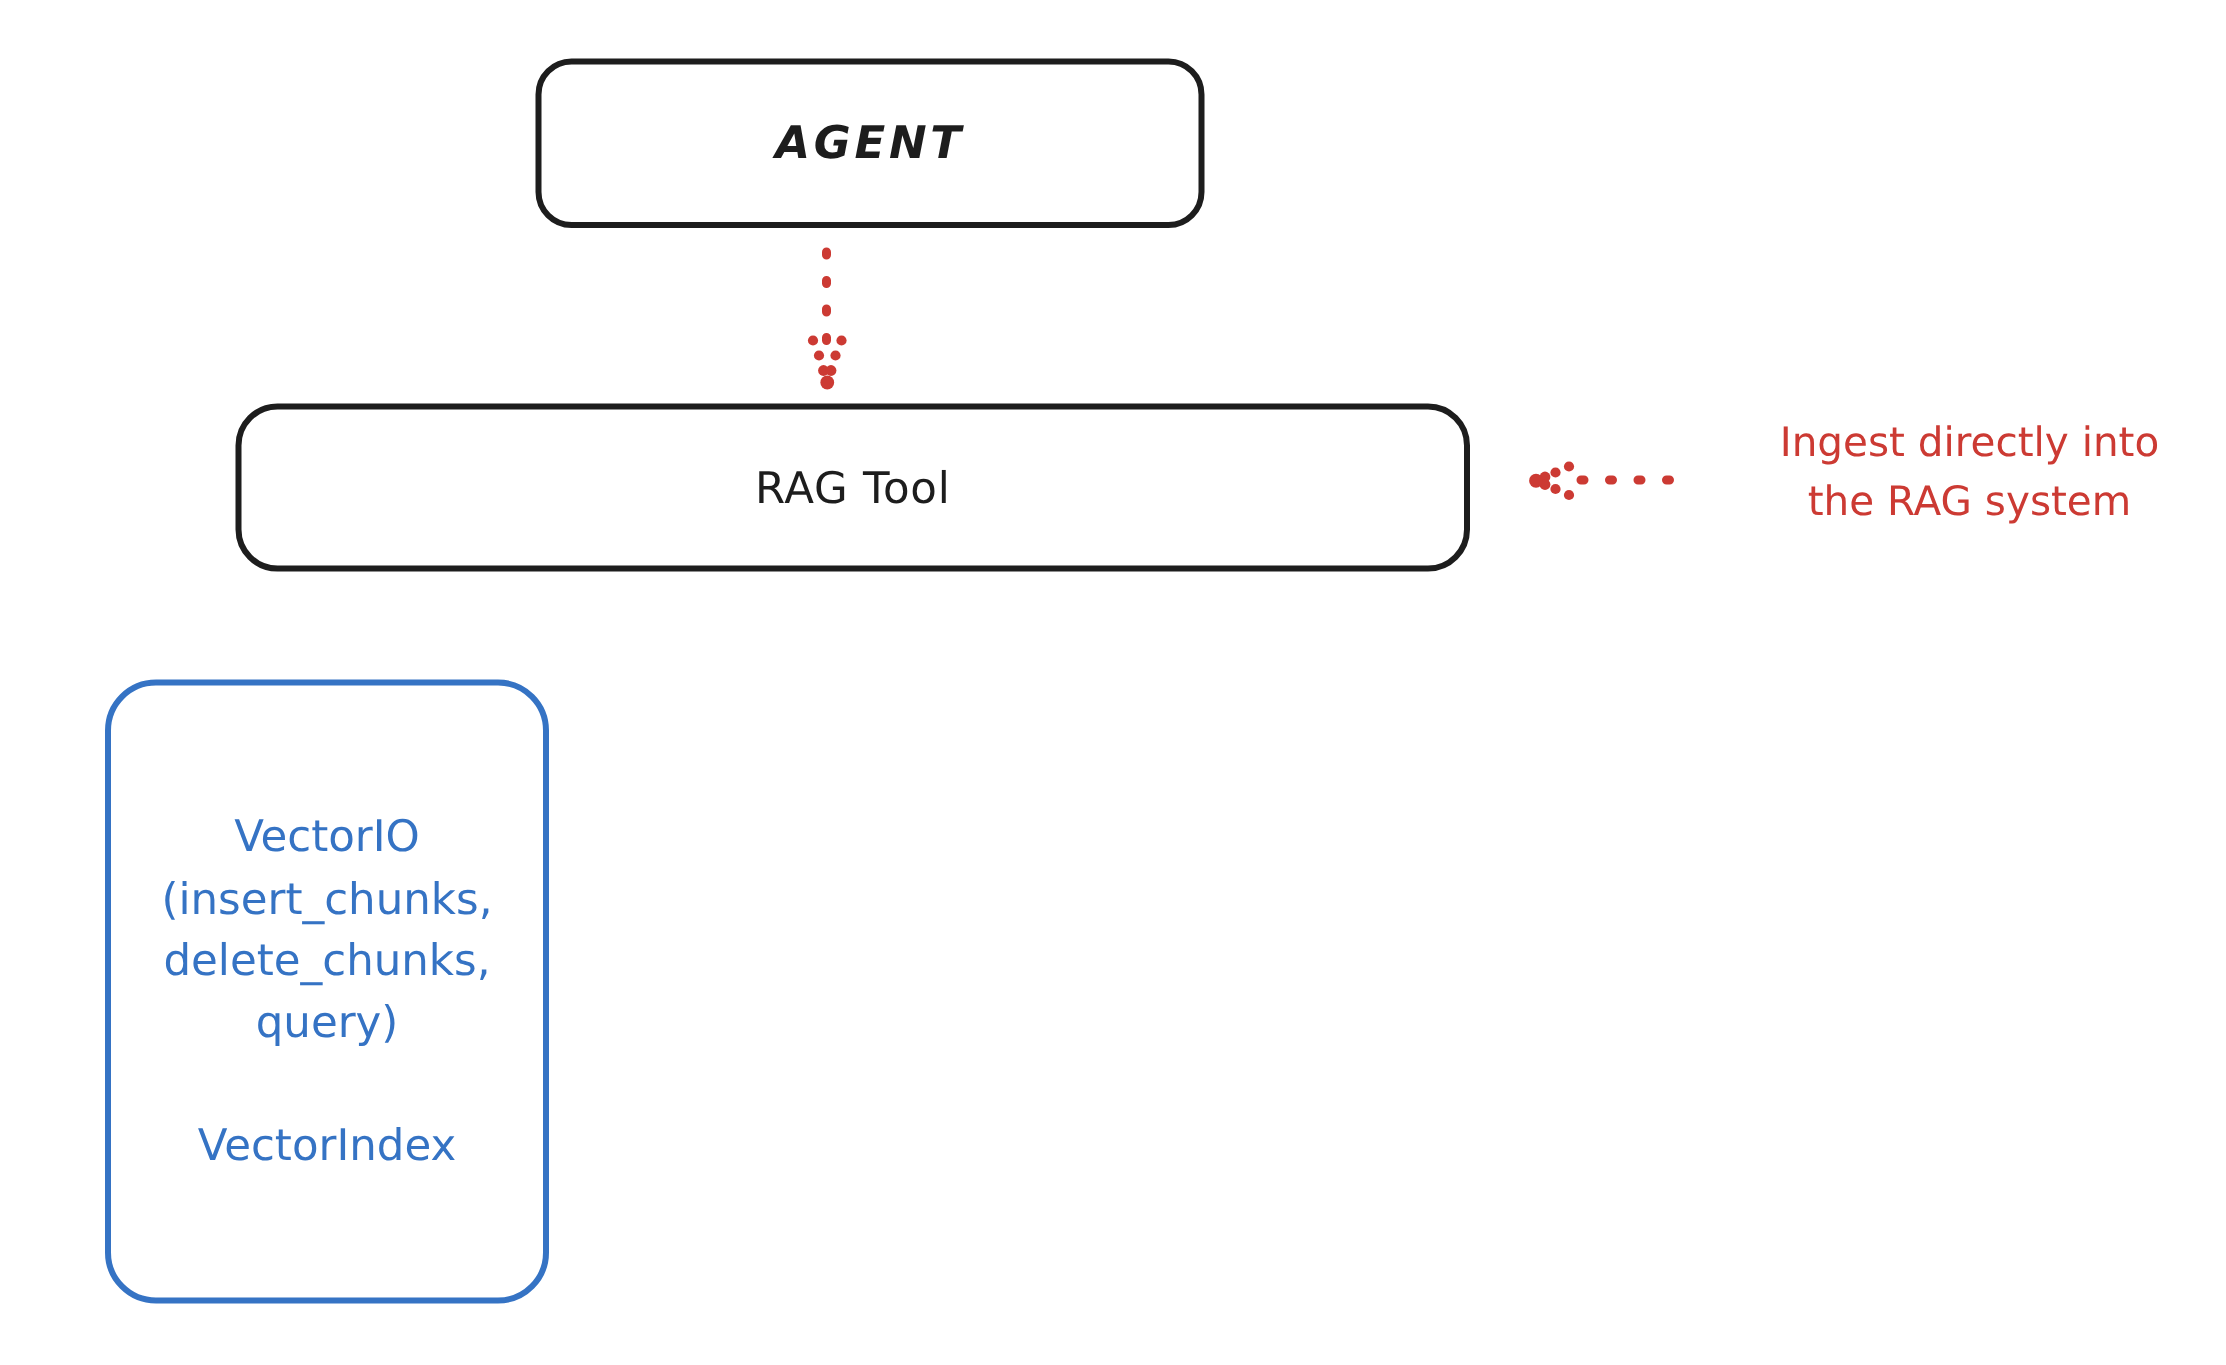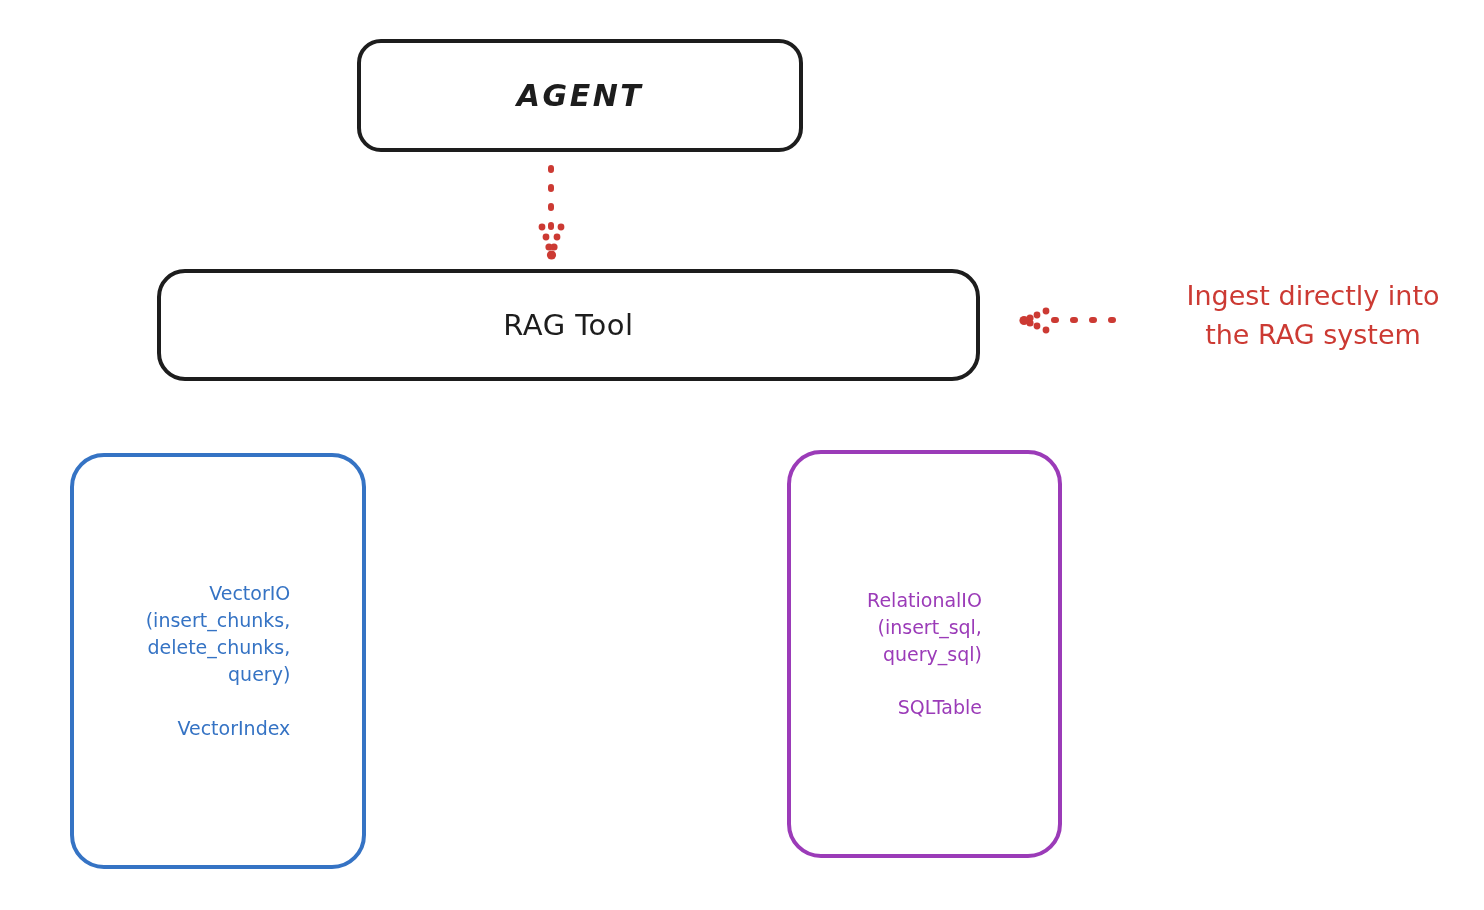--- a/index.html
+++ b/index.html
@@ -89,24 +89,23 @@
     left: 787px;
     top: 450px;
     width: 275px;
     height: 408px;
     border: 4px solid #9b3bb8;
     border-radius: 34px;
   }
   #relationalio-node .node-label { color: #9b3bb8; }
 
   .provider .node-label {
-    font-size: 19px;
+    font-size: 29px;
     font-weight: 400;
     line-height: 1.42;
-    text-align: right;
   }
 
   
   #arrow-layer {
     position: absolute;
     left: 0;
     top: 0;
     width: 1484px;
     height: 910px;
     pointer-events: none;
@@ -167,24 +166,17 @@
   <div class="node provider" id="vectorio-node">
     <div class="node-label">VectorIO
 (insert_chunks,
 delete_chunks,
 query)
 
 VectorIndex</div>
   </div>
 
 
-  <div class="node provider" id="relationalio-node">
-    <div class="node-label">RelationalIO
-(insert_sql,
-query_sql)
-
-SQLTable</div>
-  </div>
 
   <div id="ingest-annotation">Ingest directly into
 the RAG system</div>
 
 </div>
 
 </body></html>

